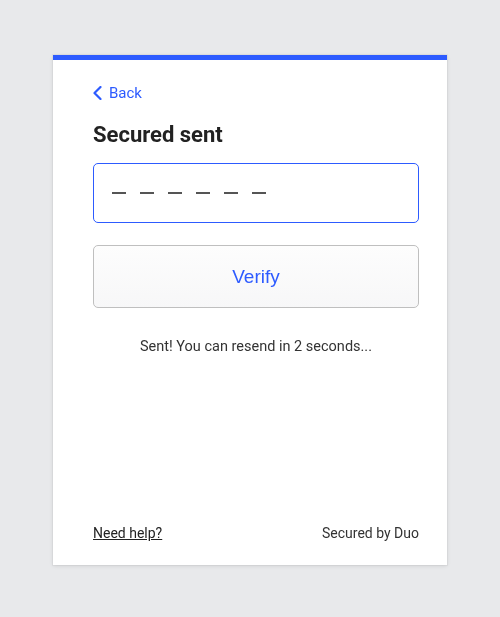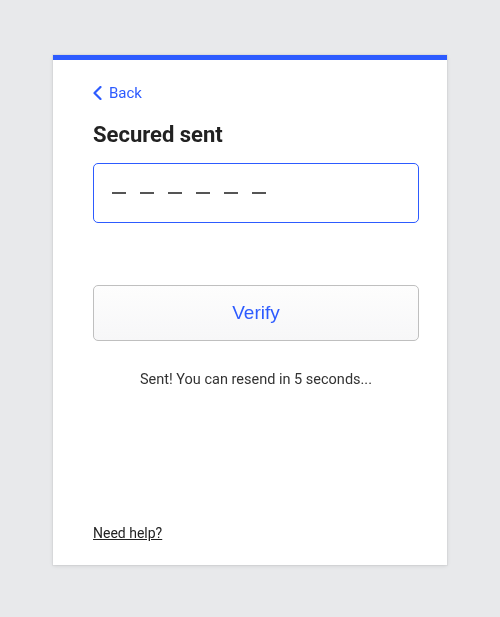--- a/index.html
+++ b/index.html
@@ -75,30 +75,29 @@
       cursor: text;
     }
     .dash {
       width: 14px;
       height: 2px;
       background: #555;
       margin-right: 14px;
     }
     .verify-button {
       width: 100%;
-      height: 56px;
+      height: 63px;
       border: 1px solid #bfbfbf;
       border-radius: 5px;
       background: linear-gradient(#fdfdfd, #f7f7f8);
       color: #2d5bff;
       font-size: 19px;
       font-weight: 400;
       cursor: pointer;
       margin-bottom: 30px;
-      margin-top: 40px;
     }
     .status {
       text-align: center;
       font-size: 14.5px;
       color: #333;
       margin-bottom: 50px;
     }
     .footer {
       margin-top: auto;
       display: flex;
@@ -134,19 +133,20 @@
     <div class="dash"></div>
     <div class="dash"></div>
     <div class="dash"></div>
     <div class="dash"></div>
     <div class="dash"></div>
     <div class="dash"></div>
   </div>
 
   <button class="verify-button">Verify</button>
 
-  <div class="status">Sent! You can resend in 5 seconds...</div>
+  <div class="status">Sent! You can resend in 2 seconds...</div>
 
   <div class="footer">
     <a class="help-link">Need help?</a>
+    <span class="secured">Secured by Duo</span>
   </div>
 
 </div>
 
 </body></html>

